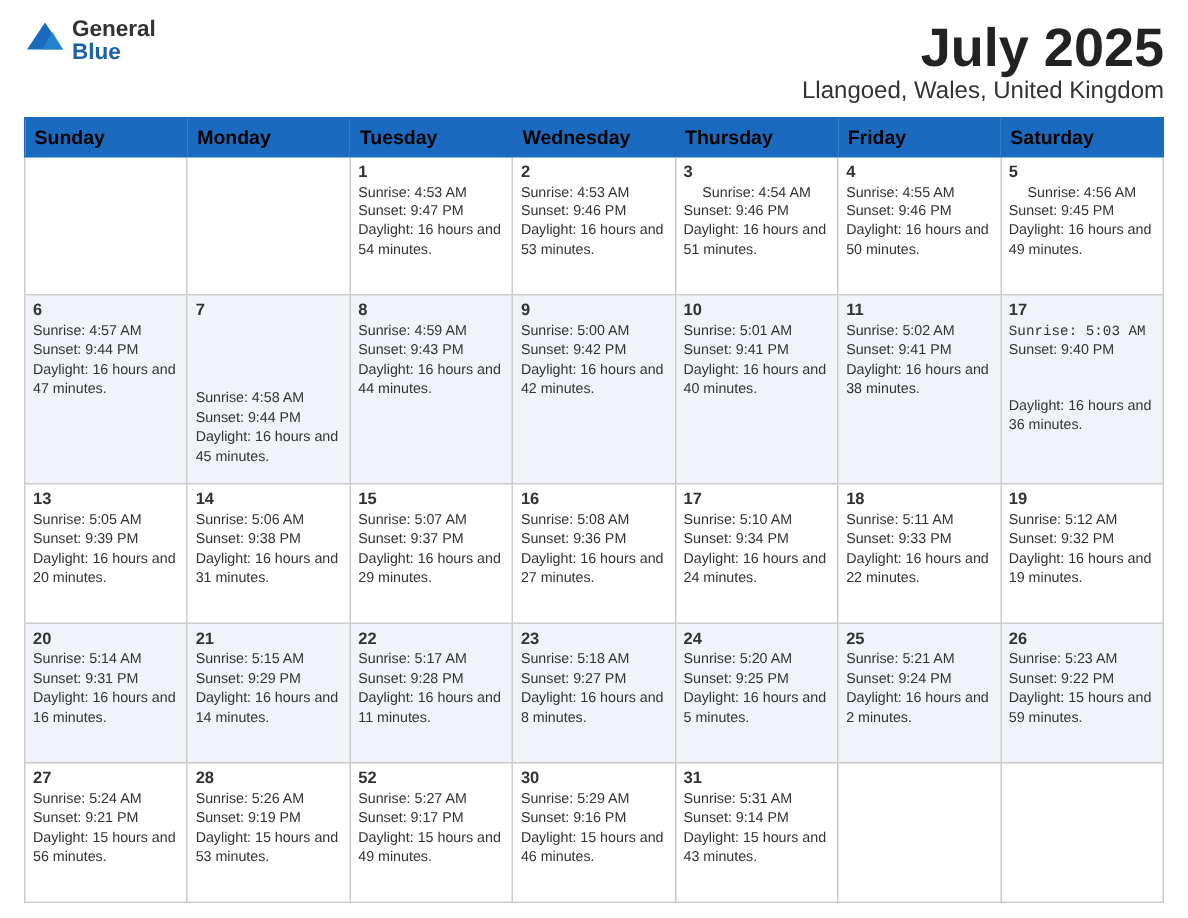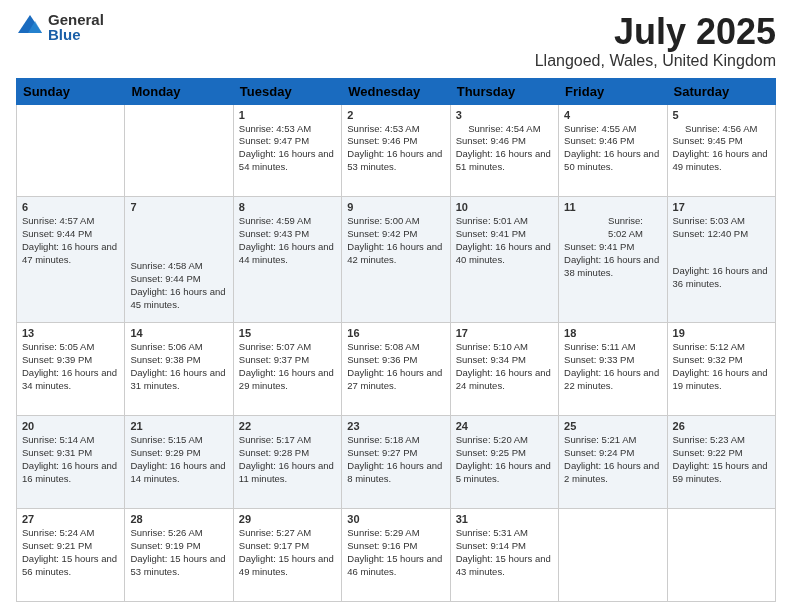--- a/index.html
+++ b/index.html
@@ -195,37 +195,37 @@
             <div style="line-height: 1.35;">Daylight: 16 hours and 42 minutes.</div>
           </td>
           <td>
             <span class="day-number">10</span>
             <div style="line-height: 1.35;">Sunrise: 5:01 AM</div>
             <div style="line-height: 1.35;">Sunset: 9:41 PM</div>
             <div style="line-height: 1.35;">Daylight: 16 hours and 40 minutes.</div>
           </td>
           <td>
             <span class="day-number">11</span>
-            <div style="line-height: 1.35; margin-left: 44px;">Sunrise: 5:02 AM</div>
+            <div style="line-height: 1.35;">Sunrise: 5:02 AM</div>
             <div style="line-height: 1.35;">Sunset: 9:41 PM</div>
             <div style="line-height: 1.35;">Daylight: 16 hours and 38 minutes.</div>
           </td>
           <td>
             <span class="day-number">17</span>
-            <div style="line-height: 1.35;">Sunrise: 5:03 AM</div>
-            <div style="line-height: 1.35;">Sunset: 12:40 PM</div>
+            <div style="line-height: 1.35; font-family: Liberation Mono, monospace;">Sunrise: 5:03 AM</div>
+            <div style="line-height: 1.35;">Sunset: 9:40 PM</div>
             <div style="line-height: 1.35; margin-top: 24px;">Daylight: 16 hours and 36 minutes.</div>
           </td>
         </tr>
         <tr class="row-white">
           <td>
             <span class="day-number">13</span>
             <div style="line-height: 1.35;">Sunrise: 5:05 AM</div>
             <div style="line-height: 1.35;">Sunset: 9:39 PM</div>
-            <div style="line-height: 1.35;">Daylight: 16 hours and 34 minutes.</div>
+            <div style="line-height: 1.35;">Daylight: 16 hours and 20 minutes.</div>
           </td>
           <td>
             <span class="day-number">14</span>
             <div style="line-height: 1.35;">Sunrise: 5:06 AM</div>
             <div style="line-height: 1.35;">Sunset: 9:38 PM</div>
             <div style="line-height: 1.35;">Daylight: 16 hours and 31 minutes.</div>
           </td>
           <td>
             <span class="day-number">15</span>
             <div style="line-height: 1.35;">Sunrise: 5:07 AM</div>
@@ -308,21 +308,21 @@
             <div style="line-height: 1.35;">Sunset: 9:21 PM</div>
             <div style="line-height: 1.35;">Daylight: 15 hours and 56 minutes.</div>
           </td>
           <td>
             <span class="day-number">28</span>
             <div style="line-height: 1.35;">Sunrise: 5:26 AM</div>
             <div style="line-height: 1.35;">Sunset: 9:19 PM</div>
             <div style="line-height: 1.35;">Daylight: 15 hours and 53 minutes.</div>
           </td>
           <td>
-            <span class="day-number">29</span>
+            <span class="day-number">52</span>
             <div style="line-height: 1.35;">Sunrise: 5:27 AM</div>
             <div style="line-height: 1.35;">Sunset: 9:17 PM</div>
             <div style="line-height: 1.35;">Daylight: 15 hours and 49 minutes.</div>
           </td>
           <td>
             <span class="day-number">30</span>
             <div style="line-height: 1.35;">Sunrise: 5:29 AM</div>
             <div style="line-height: 1.35;">Sunset: 9:16 PM</div>
             <div style="line-height: 1.35;">Daylight: 15 hours and 46 minutes.</div>
           </td>

